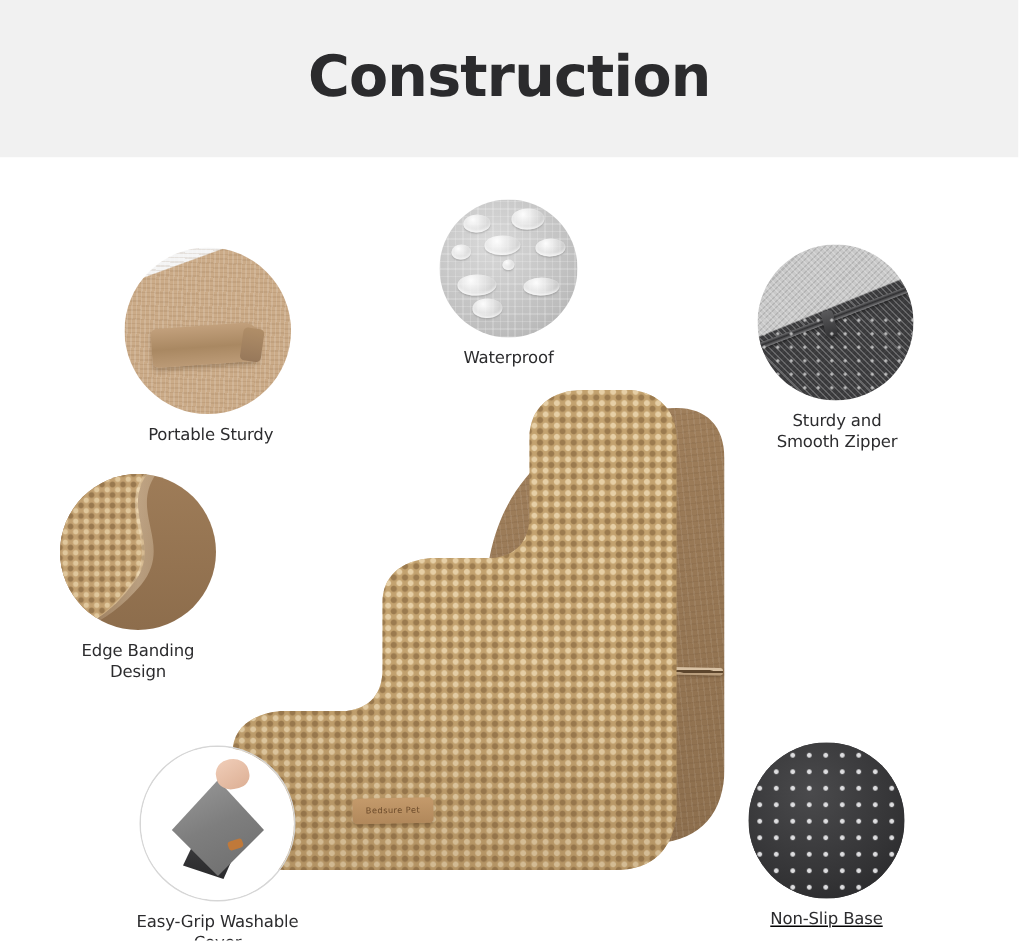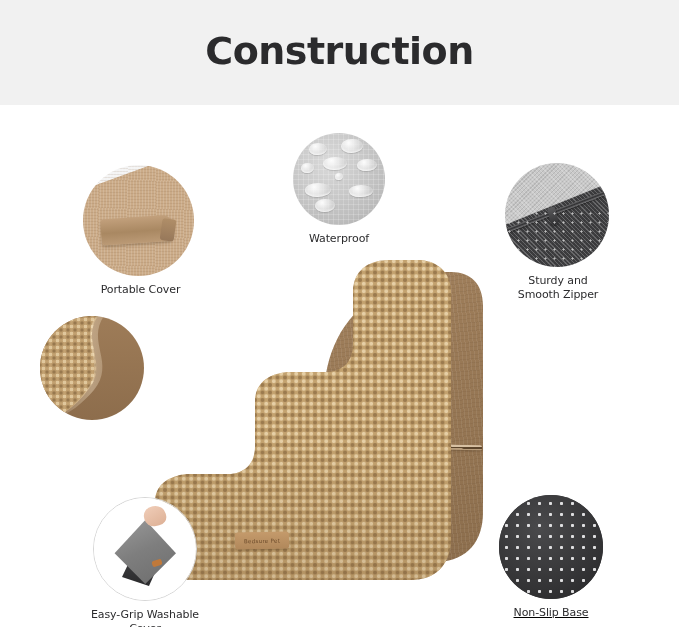--- a/index.html
+++ b/index.html
@@ -364,21 +364,21 @@
 
     <div class="brand-tag">Bedsure Pet</div>
   </div>
 
   <div class="callout" id="c-handle">
     <div class="callout-circle">
       <div class="art-handle">
         <div class="handle-strap"></div>
       </div>
     </div>
-    <div class="callout-label">Portable Cover</div>
+    <div class="callout-label">Portable Sturdy</div>
   </div>
 
   <div class="callout" id="c-water">
     <div class="callout-circle">
       <div class="art-water">
         <div class="drop" style="left:16px;  top:10px; width:18px; height:12px;"></div>
         <div class="drop" style="left:48px;  top:6px;  width:22px; height:14px;"></div>
         <div class="drop" style="left:8px;   top:30px; width:13px; height:10px;"></div>
         <div class="drop" style="left:30px;  top:24px; width:24px; height:13px;"></div>
         <div class="drop" style="left:64px;  top:26px; width:20px; height:12px;"></div>
@@ -402,20 +402,21 @@
 Smooth Zipper</div>
   </div>
 
   <div class="callout" id="c-edge">
     <div class="callout-circle">
       <div class="art-edge">
         <div class="edge-bubble"></div>
         <div class="edge-seam"></div>
       </div>
     </div>
+    <div class="callout-label">Edge Banding Design</div>
   </div>
 
 
   <div class="callout" id="c-cover">
     <div class="callout-circle" style="border:1px solid #d6d6d6; box-sizing:border-box;">
       <div class="art-cover">
         <div class="cloth-dark"></div>
         <div class="cloth"></div>
         <div class="cover-tab"></div>
         <div class="grip-hand"></div>

